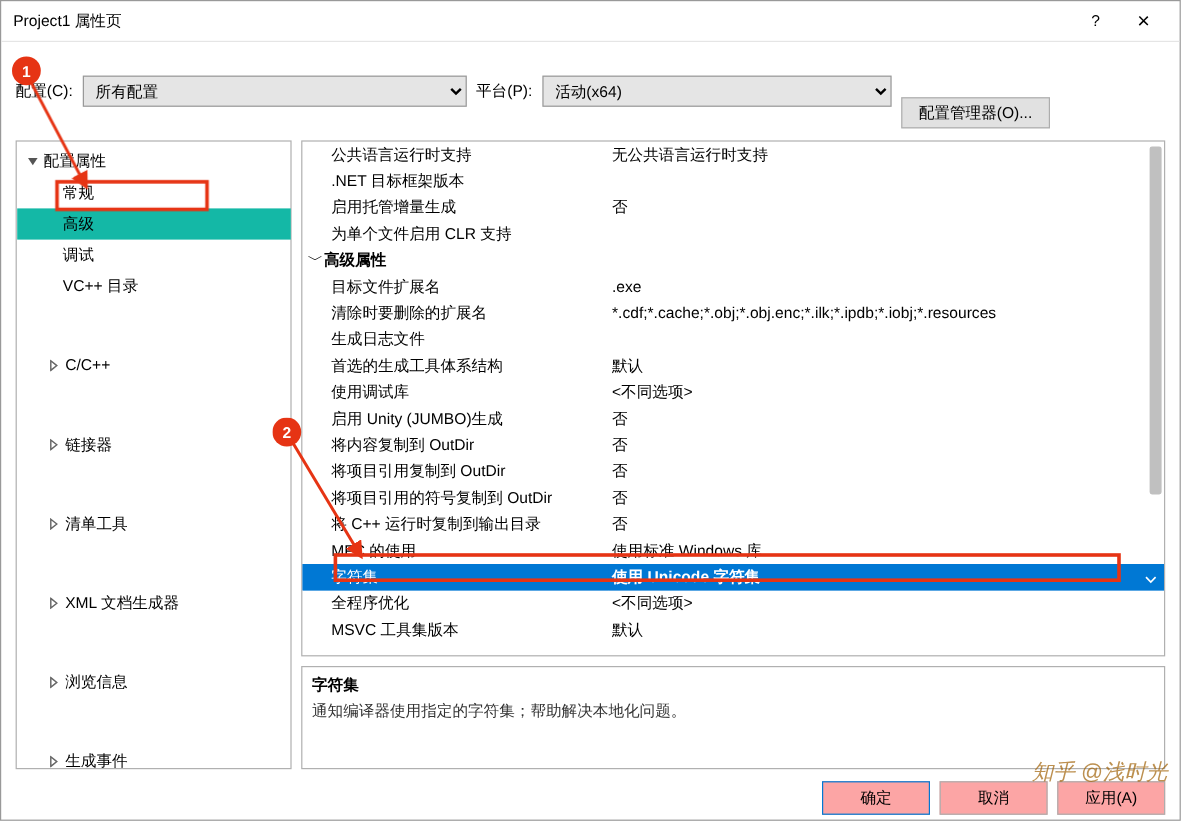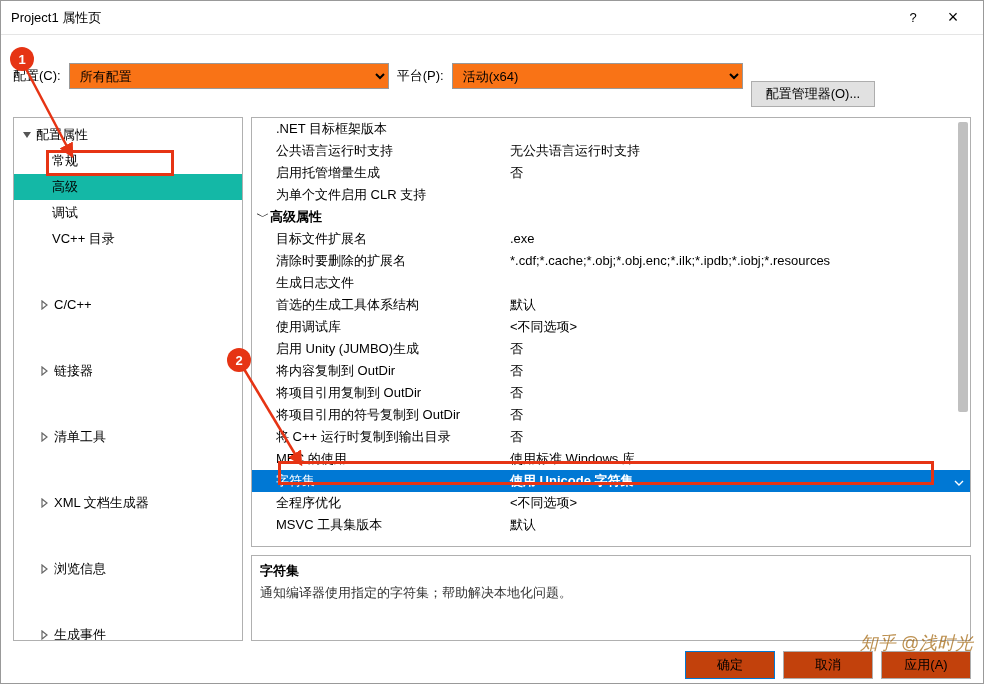--- a/index.html
+++ b/index.html
@@ -5,21 +5,21 @@
 * { box-sizing: border-box; margin: 0; padding: 0; font-family: "Microsoft YaHei", "Segoe UI", sans-serif; font-size: 13px; }
 body { background: #fff; width: 984px; height: 684px; overflow: hidden; position: relative; border: 1px solid #999; }
 
 .titlebar { display: flex; align-items: center; padding: 6px 10px; border-bottom: 1px solid #e5e5e5; }
 .titlebar .title { flex: 1; }
 .titlebar .help { width: 40px; text-align: center; cursor: default; }
 .titlebar .close { width: 40px; text-align: center; font-size: 18px; cursor: default; }
 
 .top-controls { display: flex; align-items: center; gap: 8px; padding: 10px 12px; }
 .top-controls .lbl { }
-.top-controls select { height: 26px; border: 1px solid #999; background: #f97316; padding: 2px 6px; }
+.top-controls select { height: 26px; border: 1px solid #999; background: #e5e5e5; padding: 2px 6px; }
 .top-controls .config-select { width: 320px; }
 .top-controls .platform-select { width: 291px; }
 .top-controls button { height: 26px; padding: 2px 14px; border: 1px solid #adadad; background: #e1e1e1; cursor: default; margin-top: 36px; }
 
 .main { display: flex; padding: 0 12px 6px 12px; gap: 8px; height: 530px; }
 
 .tree { width: 230px; border: 1px solid #b0b0b0; padding: 4px 0; overflow: auto; }
 .tree-item { display: flex; align-items: center; padding: 2px 6px; cursor: default; white-space: nowrap; line-height: 22px; }
 .tree-item.depth-1 { padding-left: 6px; }
 .tree-item.depth-2 { padding-left: 38px; }
@@ -41,21 +41,21 @@
 .prop-row.selected .v { background: #0078d4; color: #ffffff; font-weight: bold; position: relative; }
 .prop-row .v .dropdown-chevron { position: absolute; right: 6px; top: 3px; }
 
 .scroll-thumb { position: absolute; right: 2px; top: 4px; width: 10px; height: 290px; background: #c0c0c0; border-radius: 2px; }
 
 .desc-box { border: 1px solid #b0b0b0; padding: 6px 8px; height: 86px; }
 .desc-box .t { font-weight: bold; margin-bottom: 4px; }
 .desc-box .d { color: #333; }
 
 .bottom-buttons { display: flex; justify-content: flex-end; gap: 8px; padding: 4px 12px 12px; }
-.bottom-buttons button { height: 28px; width: 90px; border: 1px solid #adadad; background: #c2410c; cursor: default; }
+.bottom-buttons button { height: 28px; width: 90px; border: 1px solid #adadad; background: #fca5a5; cursor: default; }
 .bottom-buttons button.primary { border: 1px solid #0078d4; }
 
 
 .anno { position: absolute; pointer-events: none; }
 .anno-circle { width: 24px; height: 24px; background: #e63414; border-radius: 50%; color: #fff; display: flex; align-items: center; justify-content: center; font-weight: bold; font-size: 13px; }
 .anno-box { border: 3px solid #e63414; }
 
 .watermark { position: absolute; right: 10px; bottom: 28px; font-size: 18px; color: #a16207; font-style: italic; opacity: 0.7; }
 
 .bold { font-weight: normal; }
@@ -166,26 +166,26 @@
           </svg>
         </span>
         <span>代码分析</span>
       </div>
     </div>
 
   <div class="right">
     <div class="property-grid">
       <div class="prop-scroll" id="props">
           <div class="prop-row">
+            <div class="k">公共语言运行时支持</div>
+            <div class="v">无公共语言运行时支持</div>
+          </div>
+          <div class="prop-row">
             <div class="k">.NET 目标框架版本</div>
             <div class="v"></div>
-          </div>
-          <div class="prop-row">
-            <div class="k">公共语言运行时支持</div>
-            <div class="v">无公共语言运行时支持</div>
           </div>
           <div class="prop-row">
             <div class="k">启用托管增量生成</div>
             <div class="v">否</div>
           </div>
           <div class="prop-row">
             <div class="k">为单个文件启用 CLR 支持</div>
             <div class="v"></div>
           </div>
           <div class="prop-group">

